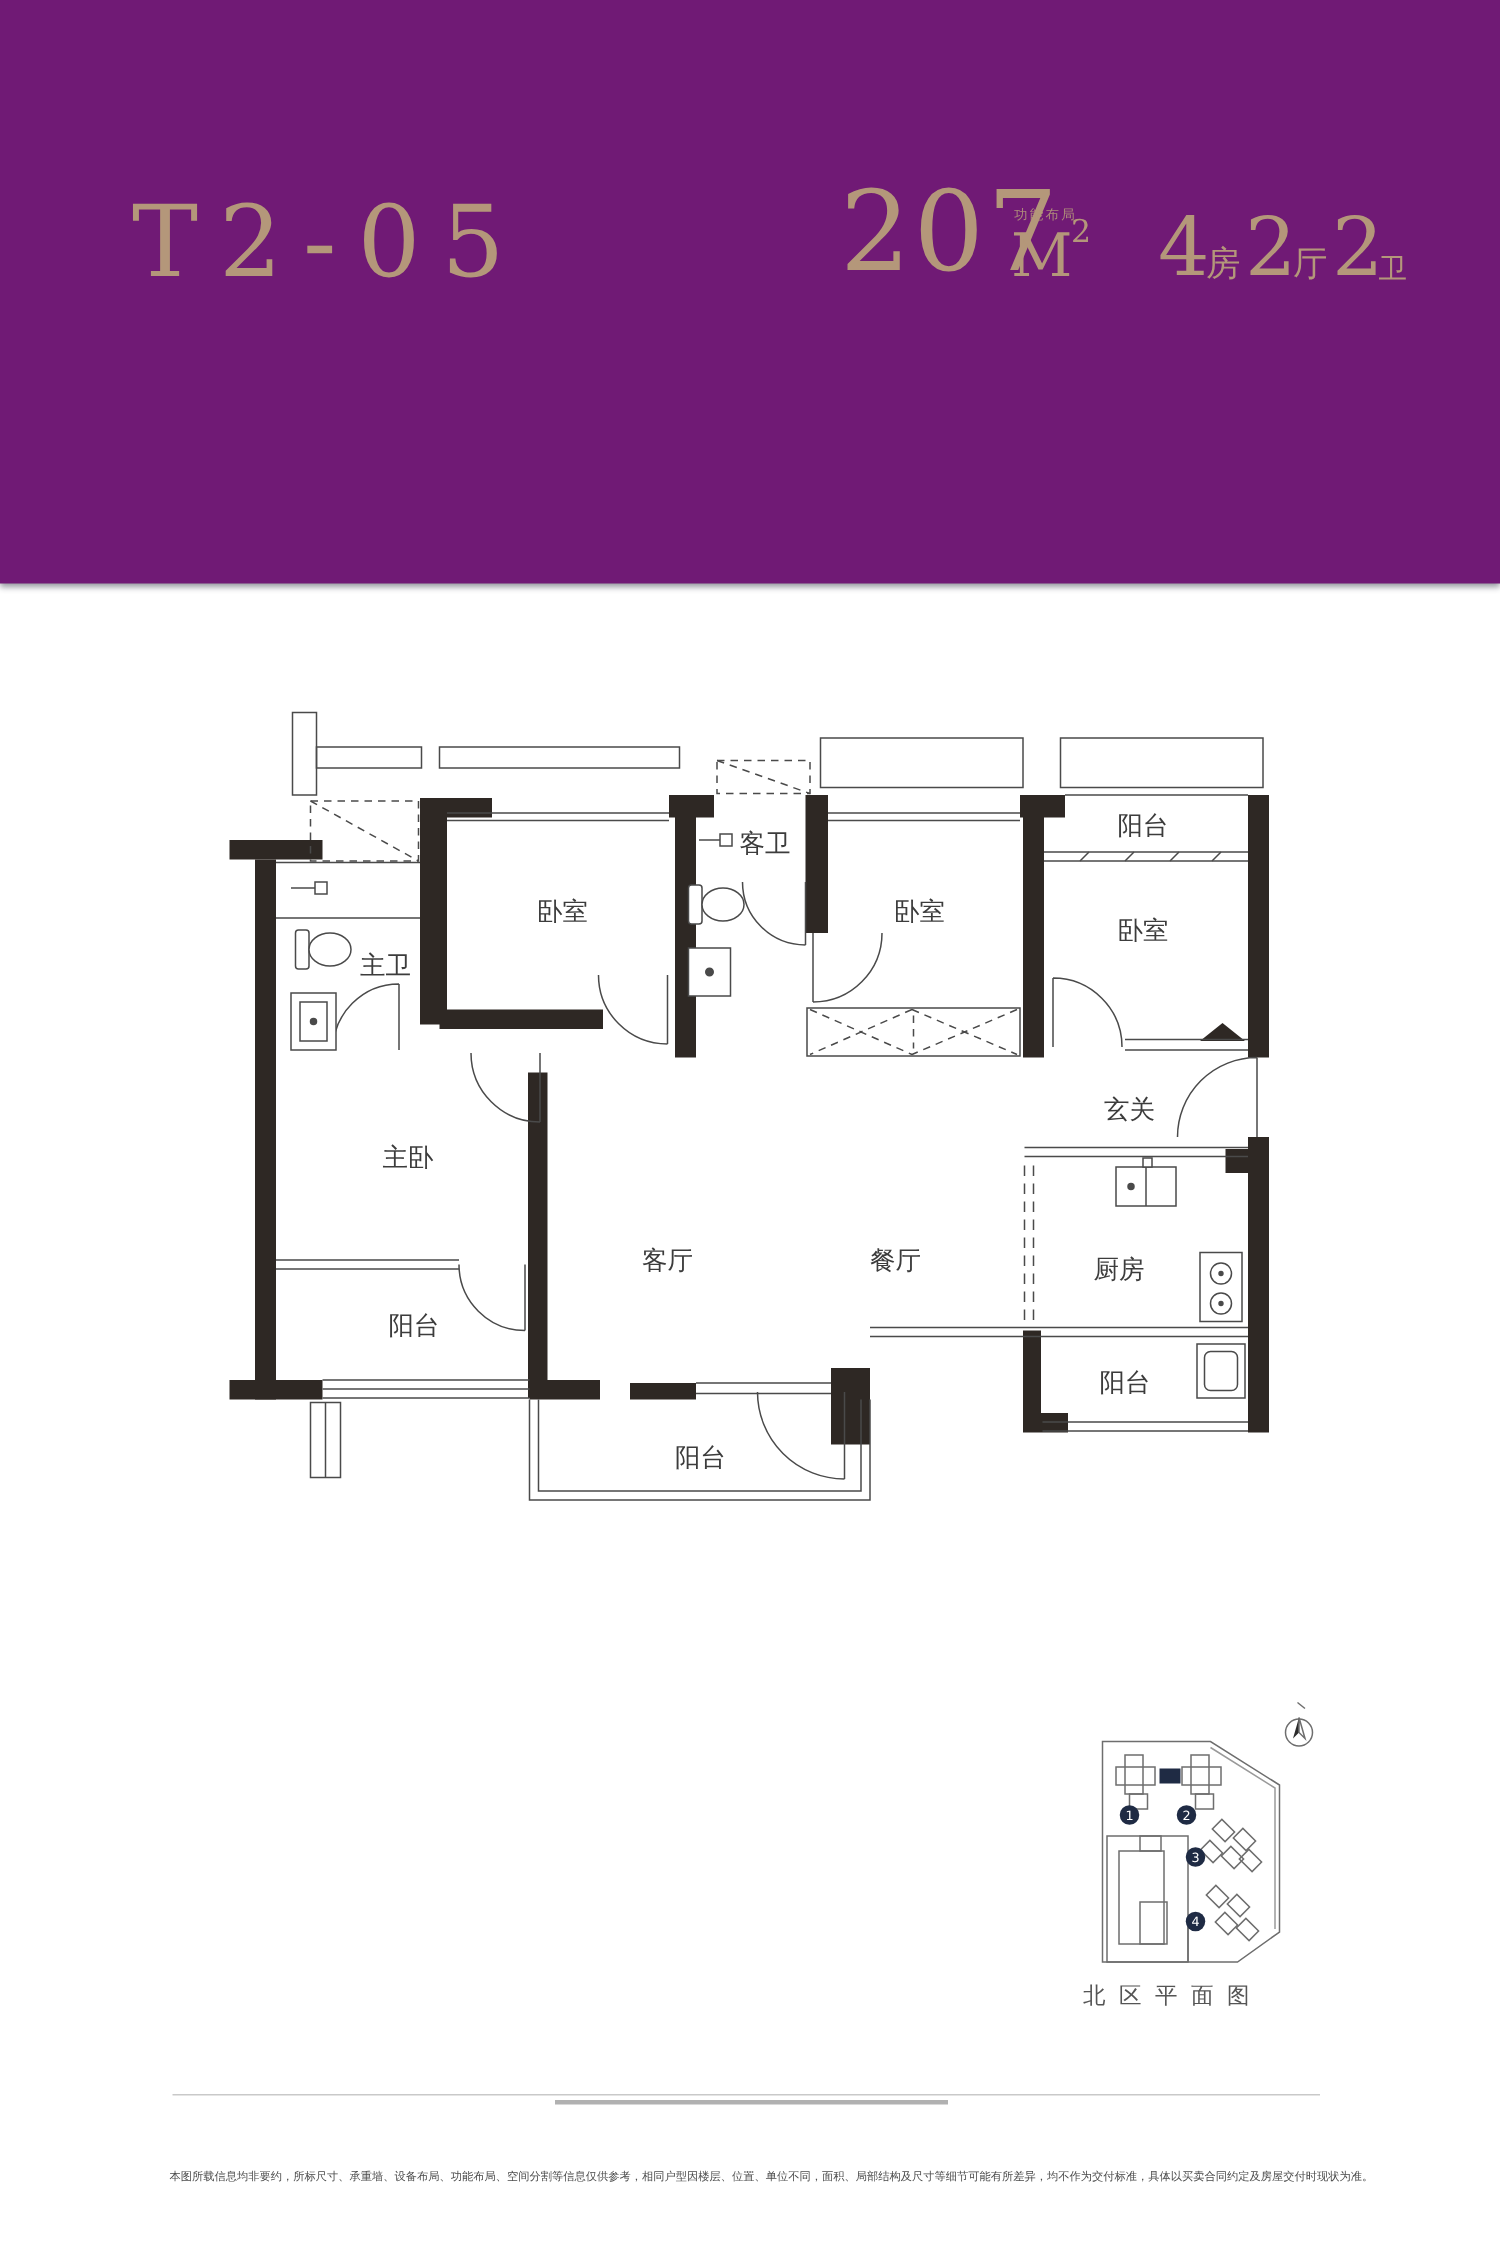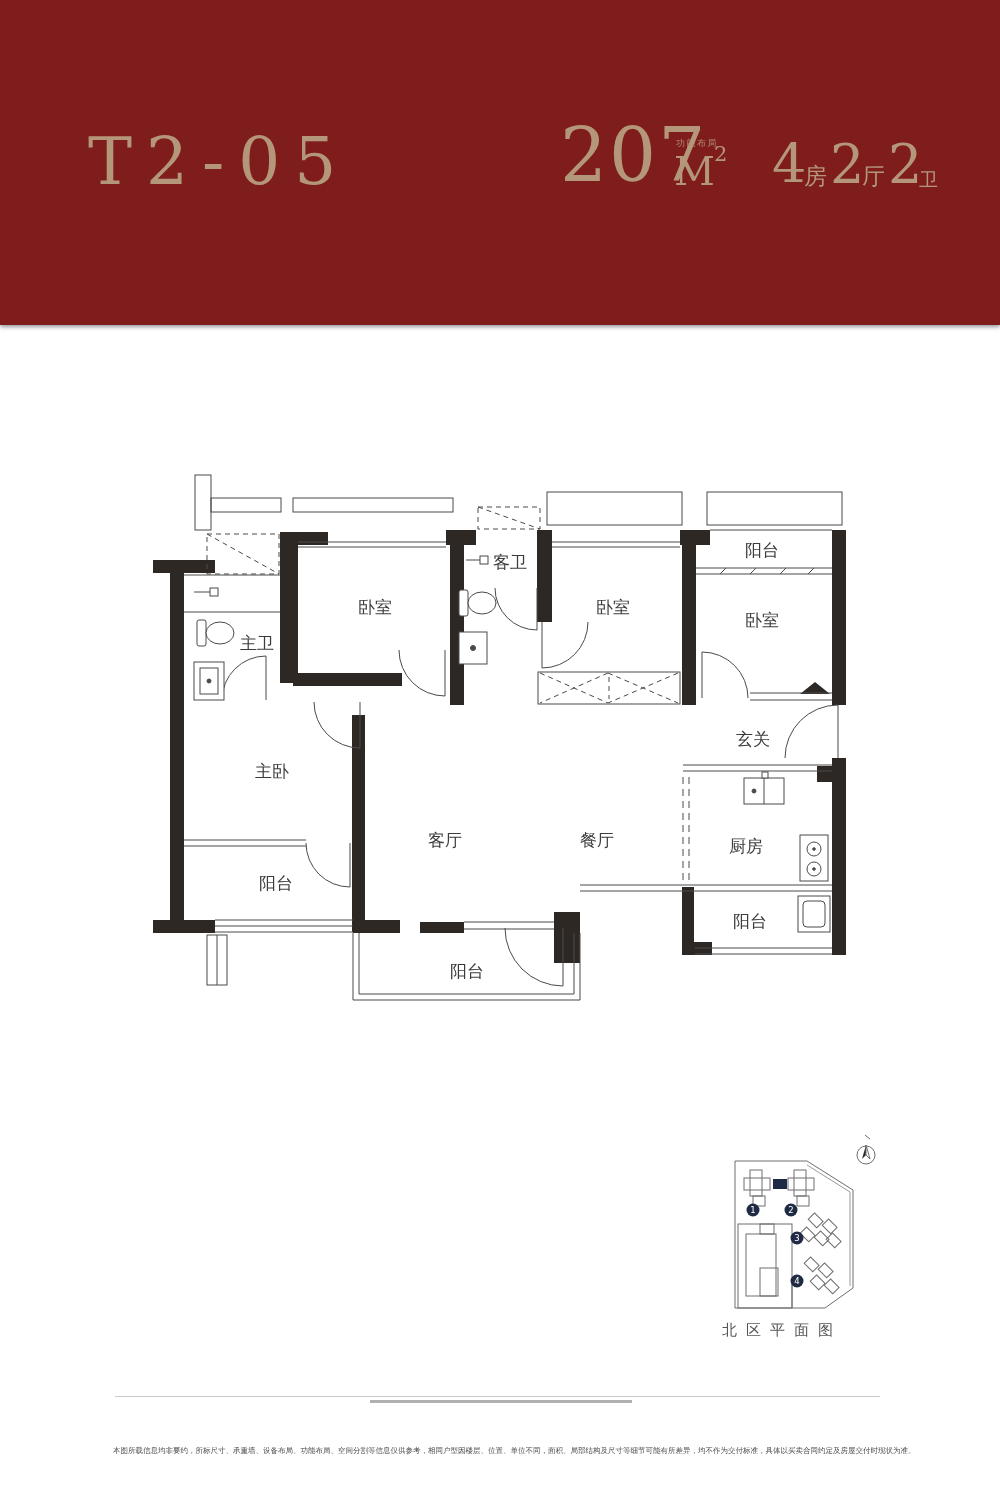--- a/index.html
+++ b/index.html
@@ -1,18 +1,18 @@
 <!DOCTYPE html>
 <html><head>
 <meta charset="utf-8">
 <style>
   html,body{margin:0;padding:0;}
   body{width:1000px;height:1499px;position:relative;background:#ffffff;overflow:hidden;
        font-family:"DejaVu Sans","Liberation Sans",sans-serif;}
-  .banner{position:absolute;left:0;top:0;width:1000px;height:325px;background:#7f1d1d;
+  .banner{position:absolute;left:0;top:0;width:1000px;height:389px;background:#701a75;
           box-shadow:0 2px 4px rgba(20,28,45,.45);}
   .gold{color:#b4977a;}
   .serif{font-family:"DejaVu Serif","Liberation Serif",serif;font-weight:200;}
   .unit-code{position:absolute;left:88px;top:136px;font-size:66px;line-height:.8;letter-spacing:14px;}
   .area-num{position:absolute;left:560px;top:122px;font-size:74px;line-height:.9;letter-spacing:2px;}
   .area-note{position:absolute;left:676px;top:137px;font-size:9px;letter-spacing:1.5px;opacity:.9;}
   .area-unit{position:absolute;left:674px;top:153px;font-size:40px;line-height:.9;}
   .area-sup{position:absolute;left:714px;top:142px;font-size:21px;}
   .spec-num{position:absolute;top:142px;font-size:54px;line-height:.86;}
   .spec-cn{position:absolute;font-size:23px;line-height:1;}

